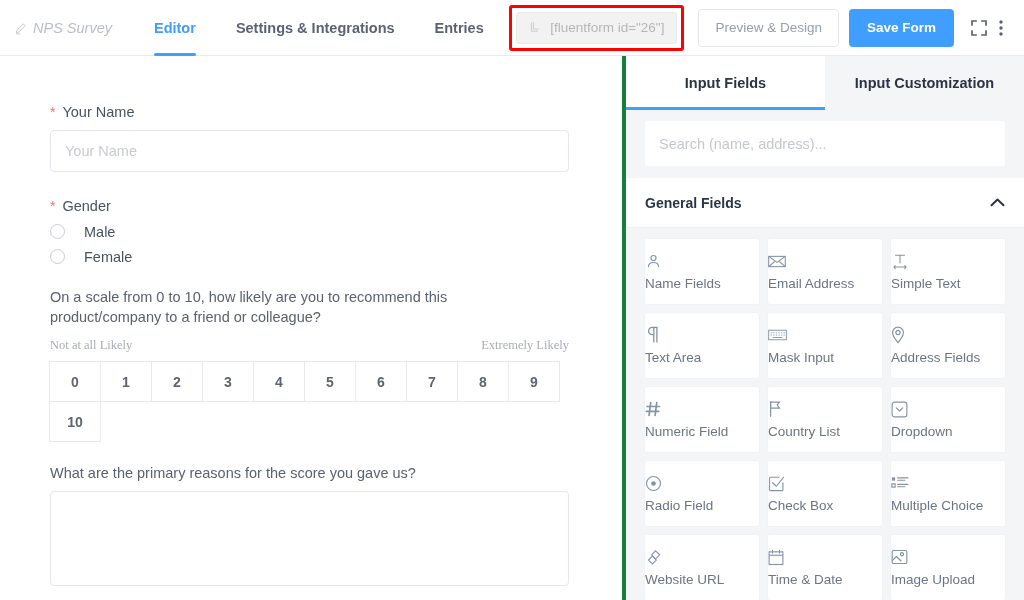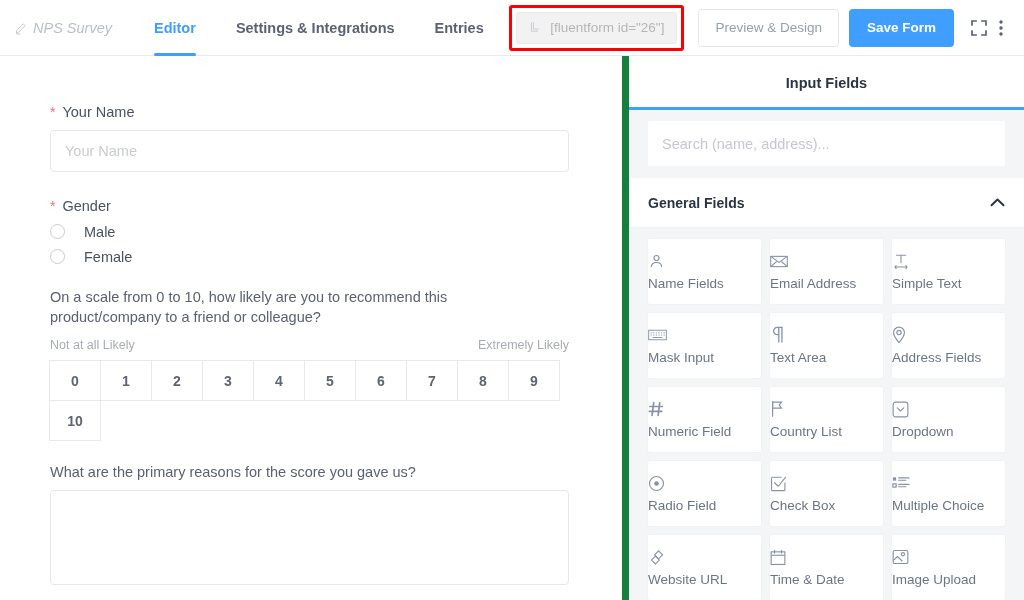--- a/index.html
+++ b/index.html
@@ -162,20 +162,21 @@
     line-height: 1.38;
     width: 430px;
     margin-bottom: 11px;
   }
   .nps-ends {
     display: flex; justify-content: space-between;
     width: 519px;
     font-size: 12.5px;
     color: #a8acb5;
     margin-bottom: 8px;
+    font-family: Liberation Serif, serif;
   }
   .nps-scale {
     display: flex; flex-wrap: wrap;
     width: 524px;
     margin-left: -1px;
   }
   .nps-box {
     width: 52px; height: 41px;
     border: 1px solid #e7e9ed;
     margin: 0 -1px -1px 0;
@@ -198,21 +199,21 @@
     resize: none;
     outline: none;
   }
 
   
   .panel {
     position: absolute;
     left: 622px; top: 56px;
     width: 402px; height: 544px;
     background: #701a75;
-    border-left: 7px solid #15803d;
+    border-left: 4px solid #15803d;
     overflow: hidden;
   }
   .panel-tabs {
     display: flex;
     height: 54px;
     background: #f4f5f7;
   }
   .panel-tab {
     flex: 1;
     display: flex; align-items: center; justify-content: center;
@@ -413,20 +414,23 @@
 
   </div>
 </div>
 
 <div class="panel">
 
   <div class="panel-tabs">
     <div class="panel-tab active">
       <span>Input Fields</span>
     </div>
+    <div class="panel-tab">
+      <span>Input Customization</span>
+    </div>
   </div>
 
   <div class="panel-search-wrap">
     <input class="panel-search" type="text" placeholder="Search (name, address)..." style="">
   </div>
 
   <div class="group-head">
     <span class="group-title">General Fields</span>
     <span class="group-chev">
       <svg width="15" height="9" viewBox="0 0 15 9" fill="none" stroke="#2b3445" stroke-width="2" stroke-linecap="round" stroke-linejoin="round">
@@ -463,42 +467,42 @@
         <svg width="18" height="17" viewBox="0 0 20 18" fill="none" stroke="#8792a6" stroke-width="1.2">
           <path d="M4.5 2h11M10 2v9"></path>
           <path d="M3 15.2h14M3 15.2l2-1.9M3 15.2l2 1.9M17 15.2l-2-1.9M17 15.2l-2 1.9"></path>
         </svg>
       </span>
       <span class="fcard-lbl">Simple Text</span>
     </div>
 
     <div class="fcard">
       <span class="fcard-ic">
+        <svg width="14" height="18" viewBox="0 0 14 18" fill="none" stroke="#8792a6" stroke-width="1.3">
+          <path d="M12.6 1.4H7.2a3.6 3.6 0 1 0 0 7.2h1.5"></path>
+          <path d="M8.8 1.4v15.2M11.9 1.4v15.2"></path>
+        </svg>
+      </span>
+      <span class="fcard-lbl">Text Area</span>
+    </div>
+
+    <div class="fcard">
+      <span class="fcard-ic">
         <svg width="19" height="12" viewBox="0 0 22 13" fill="none" stroke="#8792a6" stroke-width="1.1">
           <rect x="0.8" y="1" width="20.4" height="11"></rect>
           <path d="M3 4h1.4M6 4h1.4M9 4h1.4M12 4h1.4M15 4h1.4M18 4h1.4"></path>
           <path d="M3 6.6h1.4M6 6.6h1.4M9 6.6h1.4M12 6.6h1.4M15 6.6h1.4M18 6.6h1.4"></path>
           <path d="M5.5 9.4h11"></path>
         </svg>
       </span>
       <span class="fcard-lbl">Mask Input</span>
     </div>
 
     <div class="fcard">
       <span class="fcard-ic">
-        <svg width="14" height="18" viewBox="0 0 14 18" fill="none" stroke="#8792a6" stroke-width="1.3">
-          <path d="M12.6 1.4H7.2a3.6 3.6 0 1 0 0 7.2h1.5"></path>
-          <path d="M8.8 1.4v15.2M11.9 1.4v15.2"></path>
-        </svg>
-      </span>
-      <span class="fcard-lbl">Text Area</span>
-    </div>
-
-    <div class="fcard">
-      <span class="fcard-ic">
         <svg width="14" height="18" viewBox="0 0 14 18" fill="none" stroke="#8792a6" stroke-width="1.2">
           <path d="M7 1.2c3 0 5.4 2.4 5.4 5.4C12.4 10.4 7 16.6 7 16.6S1.6 10.4 1.6 6.6C1.6 3.6 4 1.2 7 1.2z"></path>
           <circle cx="7" cy="6.5" r="2.1"></circle>
         </svg>
       </span>
       <span class="fcard-lbl">Address Fields</span>
     </div>
 
     <div class="fcard">
       <span class="fcard-ic">

